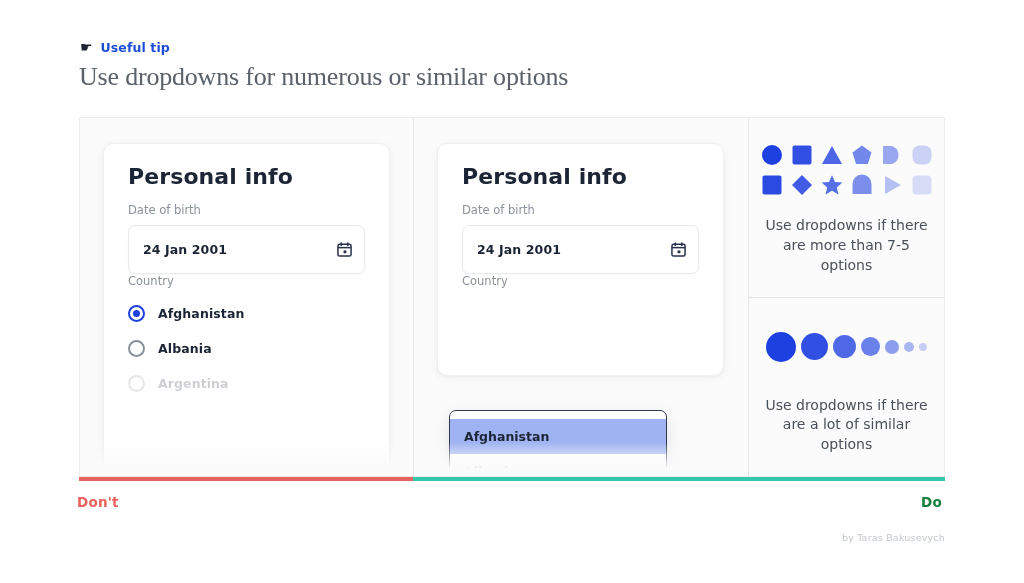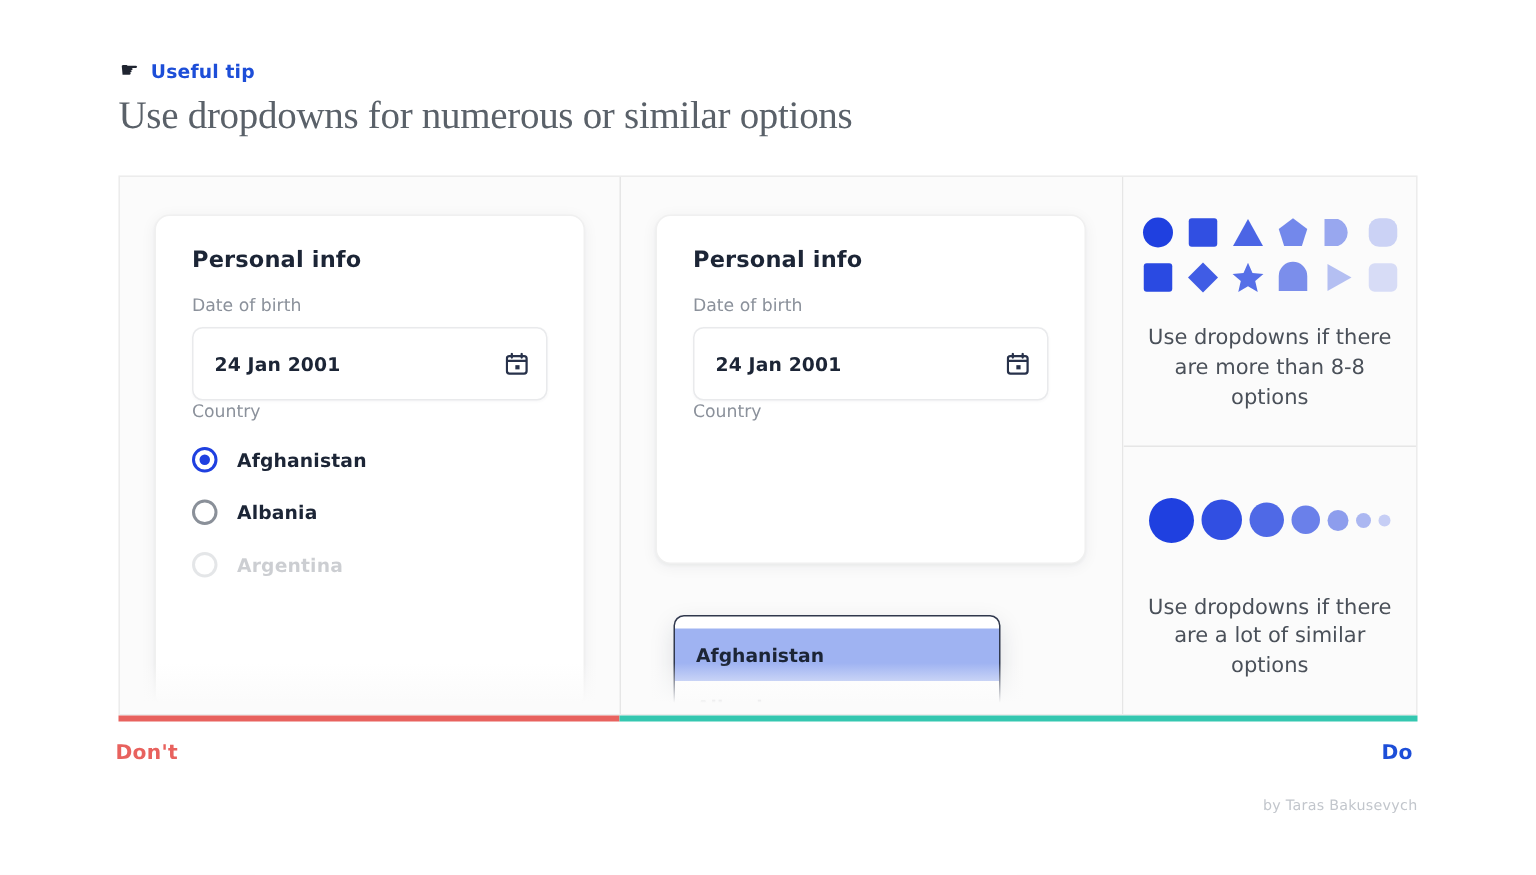--- a/index.html
+++ b/index.html
@@ -83,21 +83,21 @@
   }
   .card-dont {
     left: 23px; top: 25px; width: 287px; height: 330px;
     padding: 20px 24px 0 24px;
   }
   .card-do {
     left: 23px; top: 25px; width: 287px; height: 233px;
     padding: 20px 24px 0 24px;
   }
   .card-title {
-    font-size: 15px;
+    font-size: 22px;
     font-weight: bold;
     color: #1c2536;
     margin: 0 0 14px 0;
     letter-spacing: .1px;
   }
   .field-label {
     font-size: 11.5px;
     color: #8b919b;
     margin: 0 0 8px 0;
   }
@@ -237,21 +237,21 @@
   .bar-do   { left: 413px; width: 532px; background: #34c7b0; }
 
   .verdict {
     position: absolute;
     top: 494px;
     font-size: 13.5px;
     font-weight: bold;
     letter-spacing: .2px;
   }
   .verdict-dont { left: 77px; color: #e8625e; }
-  .verdict-do   { left: 921px; color: #1d4ed8; }
+  .verdict-do   { left: 921px; color: #15803d; }
 
   .credit {
     position: absolute;
     right: 79px;
     top: 532px;
     font-size: 9.5px;
     color: #c2c6cc;
     letter-spacing: .2px;
   }
 </style>
@@ -372,21 +372,21 @@
         <svg class="shape" viewBox="0 0 22 22">
             <path d="M1.5 20 V10 A9.5 9.5 0 0 1 20.5 10 V20 Z" fill="#1F40E0" opacity="0.58"></path>
           </svg>
         <svg class="shape" viewBox="0 0 22 22">
             <path d="M4 2 L20 11 L4 20 Z" fill="#1F40E0" opacity="0.32"></path>
           </svg>
         <svg class="shape" viewBox="0 0 22 22">
             <rect x="1.5" y="1.5" width="19" height="19" rx="4" fill="#1F40E0" opacity="0.16"></rect>
           </svg>
       </div>
-      <div class="note-text">Use dropdowns if there are more than 8-8 options</div>
+      <div class="note-text">Use dropdowns if there are more than 7-5 options</div>
     </div>
 
     <div class="note">
       <div class="circles-row">
         <span style="width:30px;height:30px;border-radius:50%;background:#1F40E0;opacity:1;display:block;"></span>
         <span style="width:27px;height:27px;border-radius:50%;background:#1F40E0;opacity:.92;display:block;"></span>
         <span style="width:23px;height:23px;border-radius:50%;background:#1F40E0;opacity:.78;display:block;"></span>
         <span style="width:19px;height:19px;border-radius:50%;background:#1F40E0;opacity:.66;display:block;"></span>
         <span style="width:14px;height:14px;border-radius:50%;background:#1F40E0;opacity:.5;display:block;"></span>
         <span style="width:10px;height:10px;border-radius:50%;background:#1F40E0;opacity:.36;display:block;"></span>

